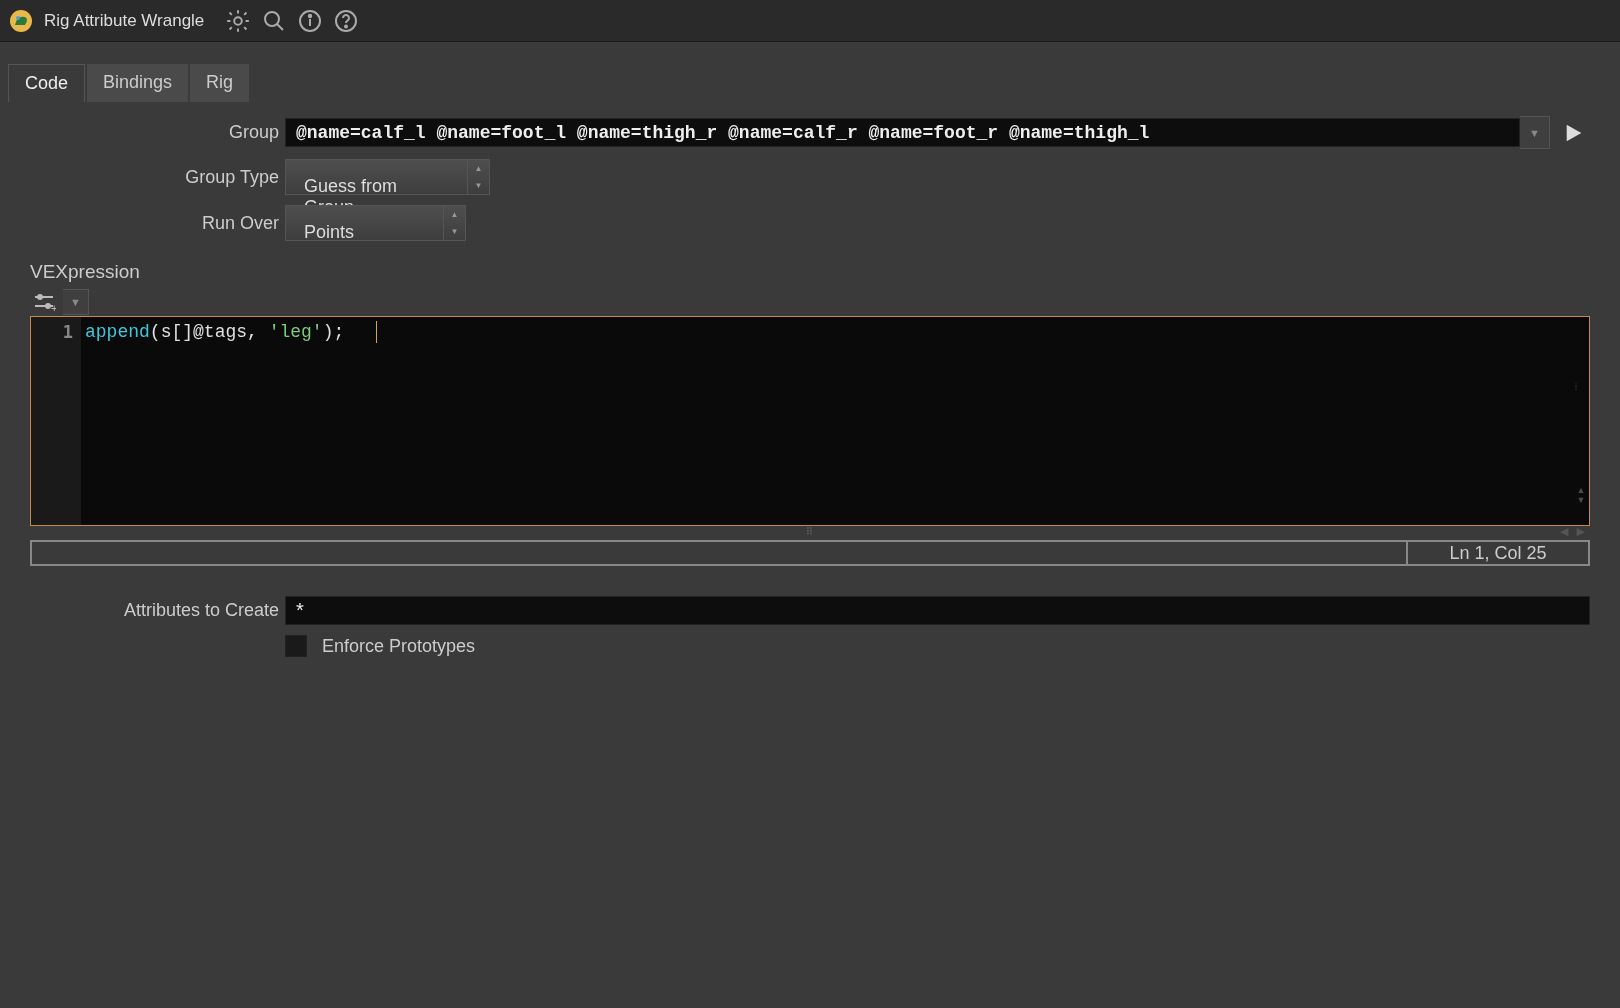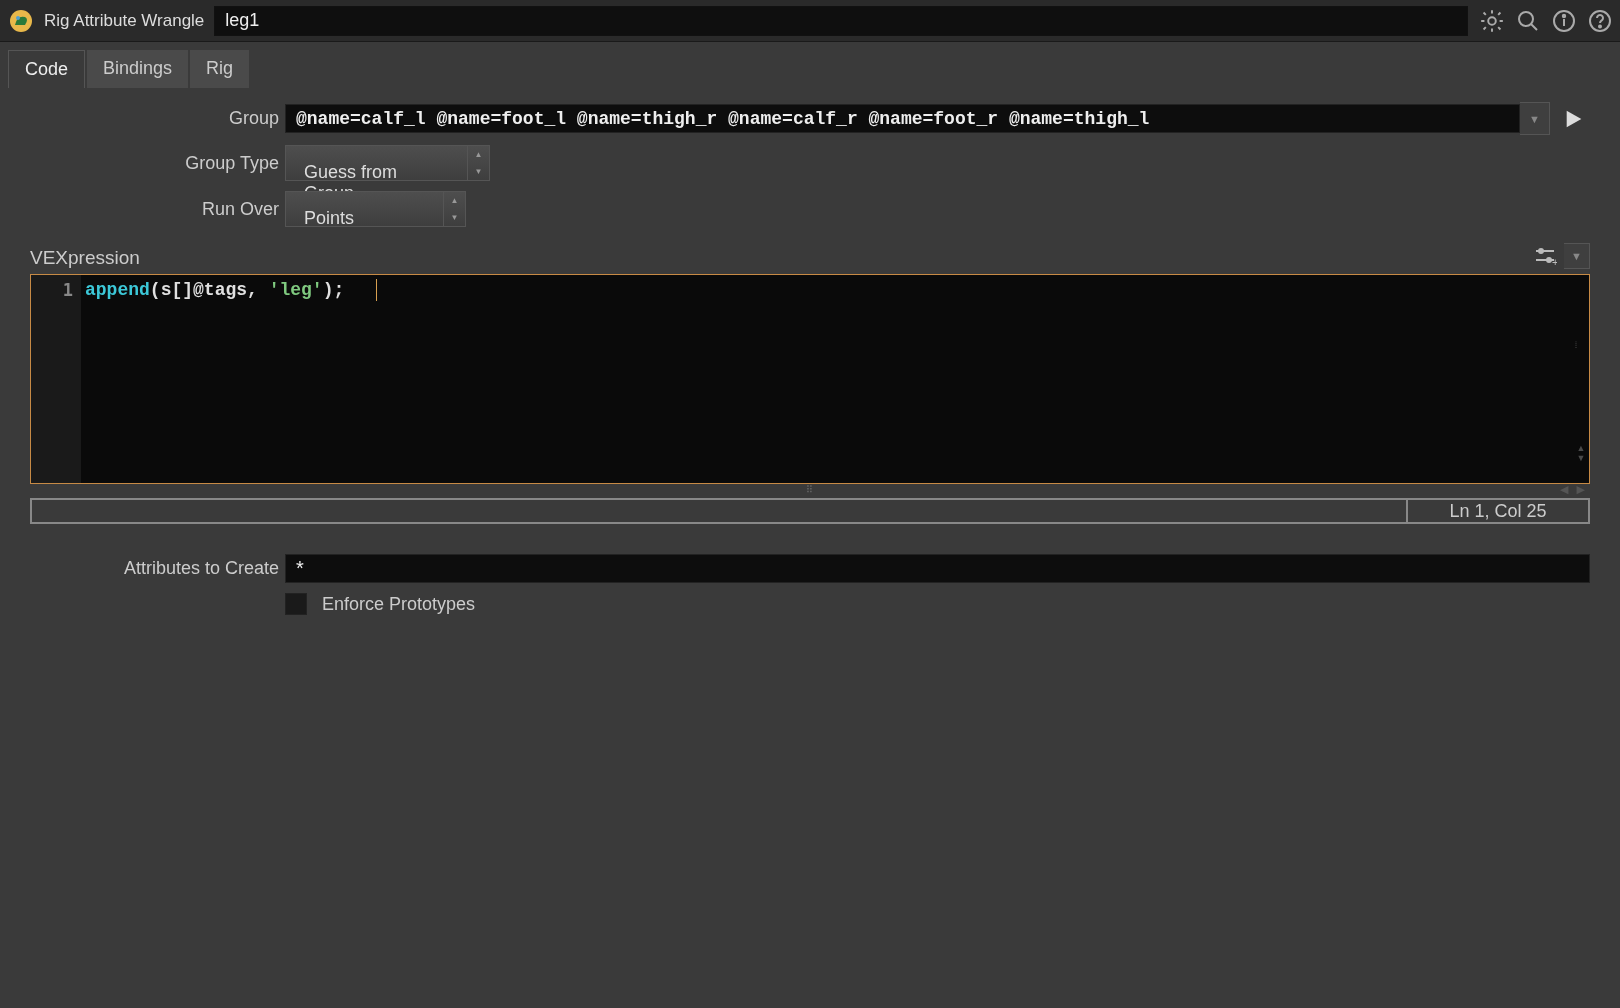--- a/index.html
+++ b/index.html
@@ -63,20 +63,21 @@
     background: #3a3a3a;
     padding: 8px 8px 0 8px;
     gap: 2px;
   }
   .tab {
     padding: 8px 16px;
     background: #4a4a4a;
     color: #ccc;
     cursor: pointer;
     font-size: 18px;
+    margin-top: 14px;
   }
   .tab.active {
     background: #3a3a3a;
     color: #eee;
     border: 1px solid #555;
     border-bottom: none;
   }
   .content {
     padding: 14px 30px;
   }
@@ -154,22 +155,22 @@
     color: #999;
   }
   .vex-label {
     color: #ccc;
     font-size: 19px;
     margin-top: 10px;
     margin-bottom: 5px;
   }
   .vex-header-row {
     display: flex;
-    align-items: center;
     justify-content: space-between;
+    flex-direction: column;
   }
   .vex-tools {
     display: flex;
     gap: 5px;
     align-items: center;
   }
   .vex-tool-btn {
     width: 28px;
     height: 28px;
     display: flex;
@@ -192,21 +193,21 @@
     color: #888;
     font-family: "Consolas", monospace;
     font-size: 17px;
     font-weight: bold;
   }
   .code-area {
     flex: 1;
     padding: 5px 4px;
     font-family: "Consolas", "Courier New", monospace;
     font-size: 18px;
-    font-weight: bold;
+    font-weight: normal;
     position: relative;
   }
   .code-line {
     white-space: pre;
   }
   .c-func { color: #3cc8d8; }
   .c-paren { color: #e0e0e0; }
   .c-var { color: #e0e0e0; }
   .c-str { color: #7fc97f; }
   .c-punct { color: #e0e0e0; }
@@ -274,21 +275,20 @@
 
 <div class="header">
   <div class="node-icon">
     <svg width="28" height="28" viewBox="0 0 28 28">
       <circle cx="14" cy="14" r="11" fill="#e8b84a"></circle>
       <path d="M 8 18 Q 10 8 18 10 Q 22 12 18 18 Z" fill="#2a7a3a"></path>
       <circle cx="11" cy="11" r="2" fill="#50a0d0"></circle>
     </svg>
   </div>
   <div class="node-title">Rig Attribute Wrangle</div>
-  <input class="node-name-input" type="text" value="leg1" style="">
   <div class="header-icons">
     <div class="header-icon">
       <svg width="26" height="26" viewBox="0 0 24 24" fill="none" stroke="#aaa" stroke-width="1.8">
         <circle cx="12" cy="12" r="3.5"></circle>
         <path d="M12 2v3M12 19v3M4.2 4.2l2.1 2.1M17.7 17.7l2.1 2.1M2 12h3M19 12h3M4.2 19.8l2.1-2.1M17.7 6.3l2.1-2.1"></path>
       </svg>
     </div>
     <div class="header-icon">
       <svg width="24" height="24" viewBox="0 0 24 24" fill="none" stroke="#aaa" stroke-width="2">
         <circle cx="10" cy="10" r="7"></circle>

